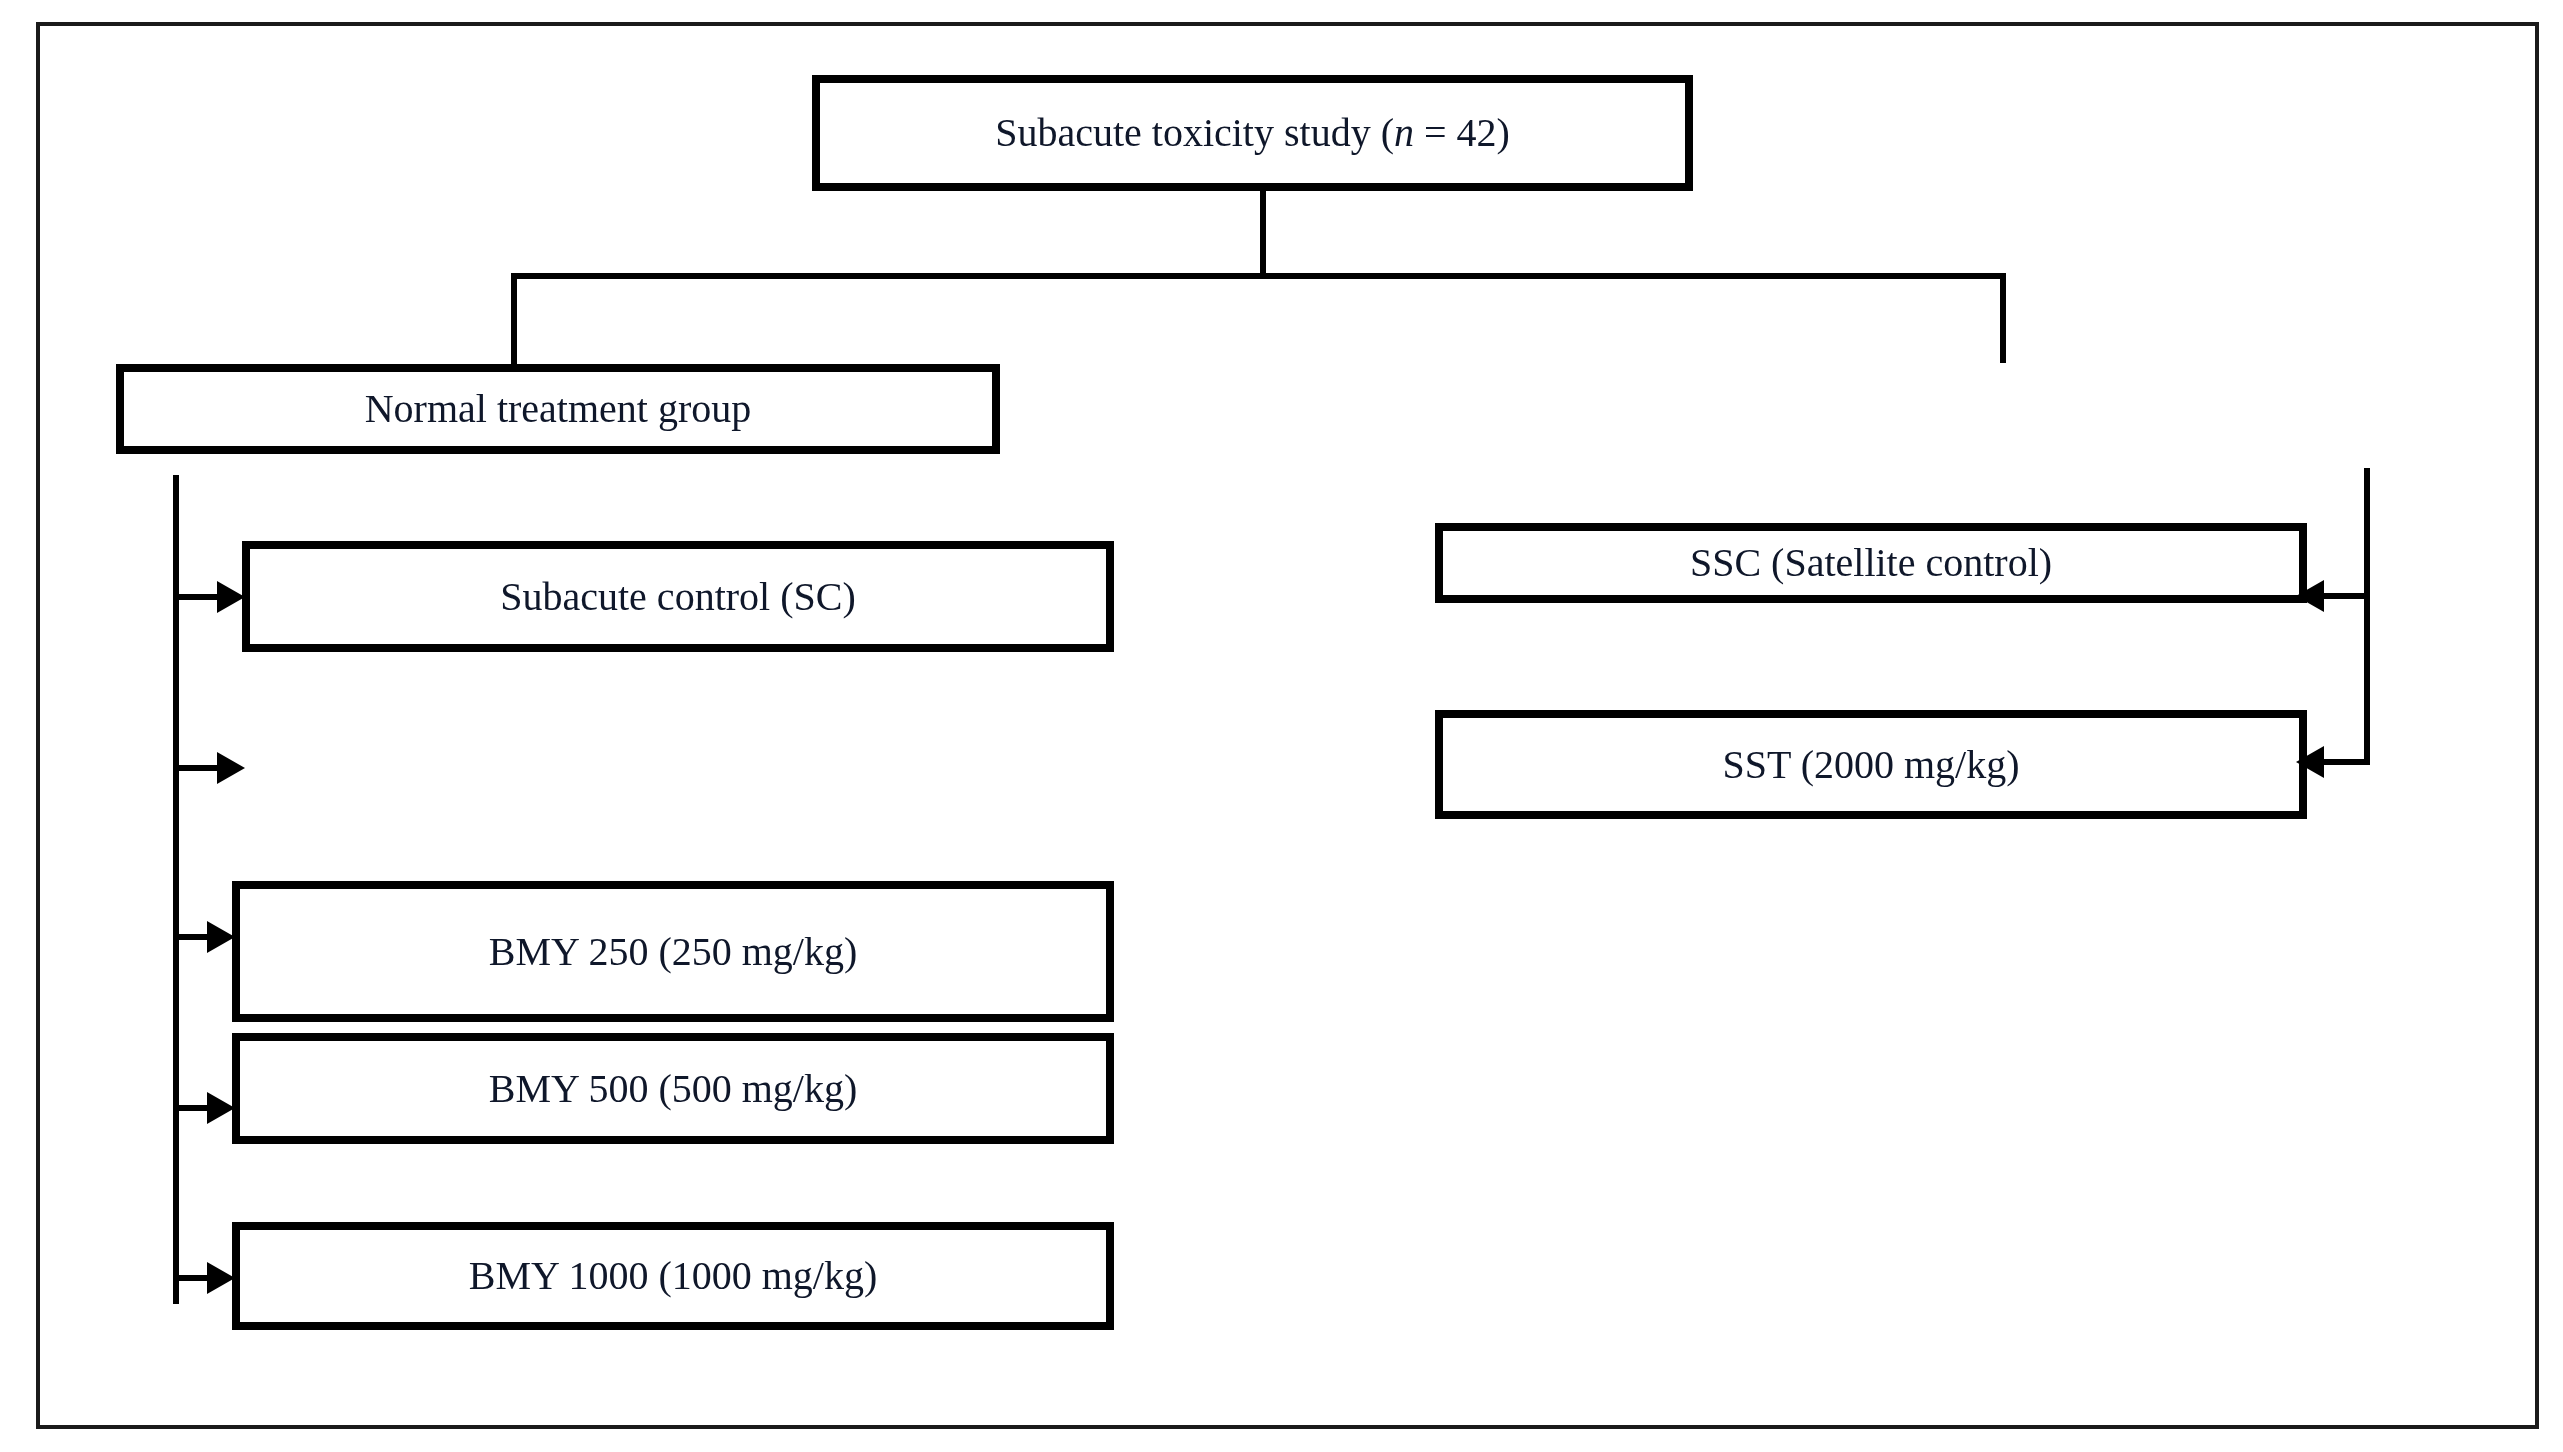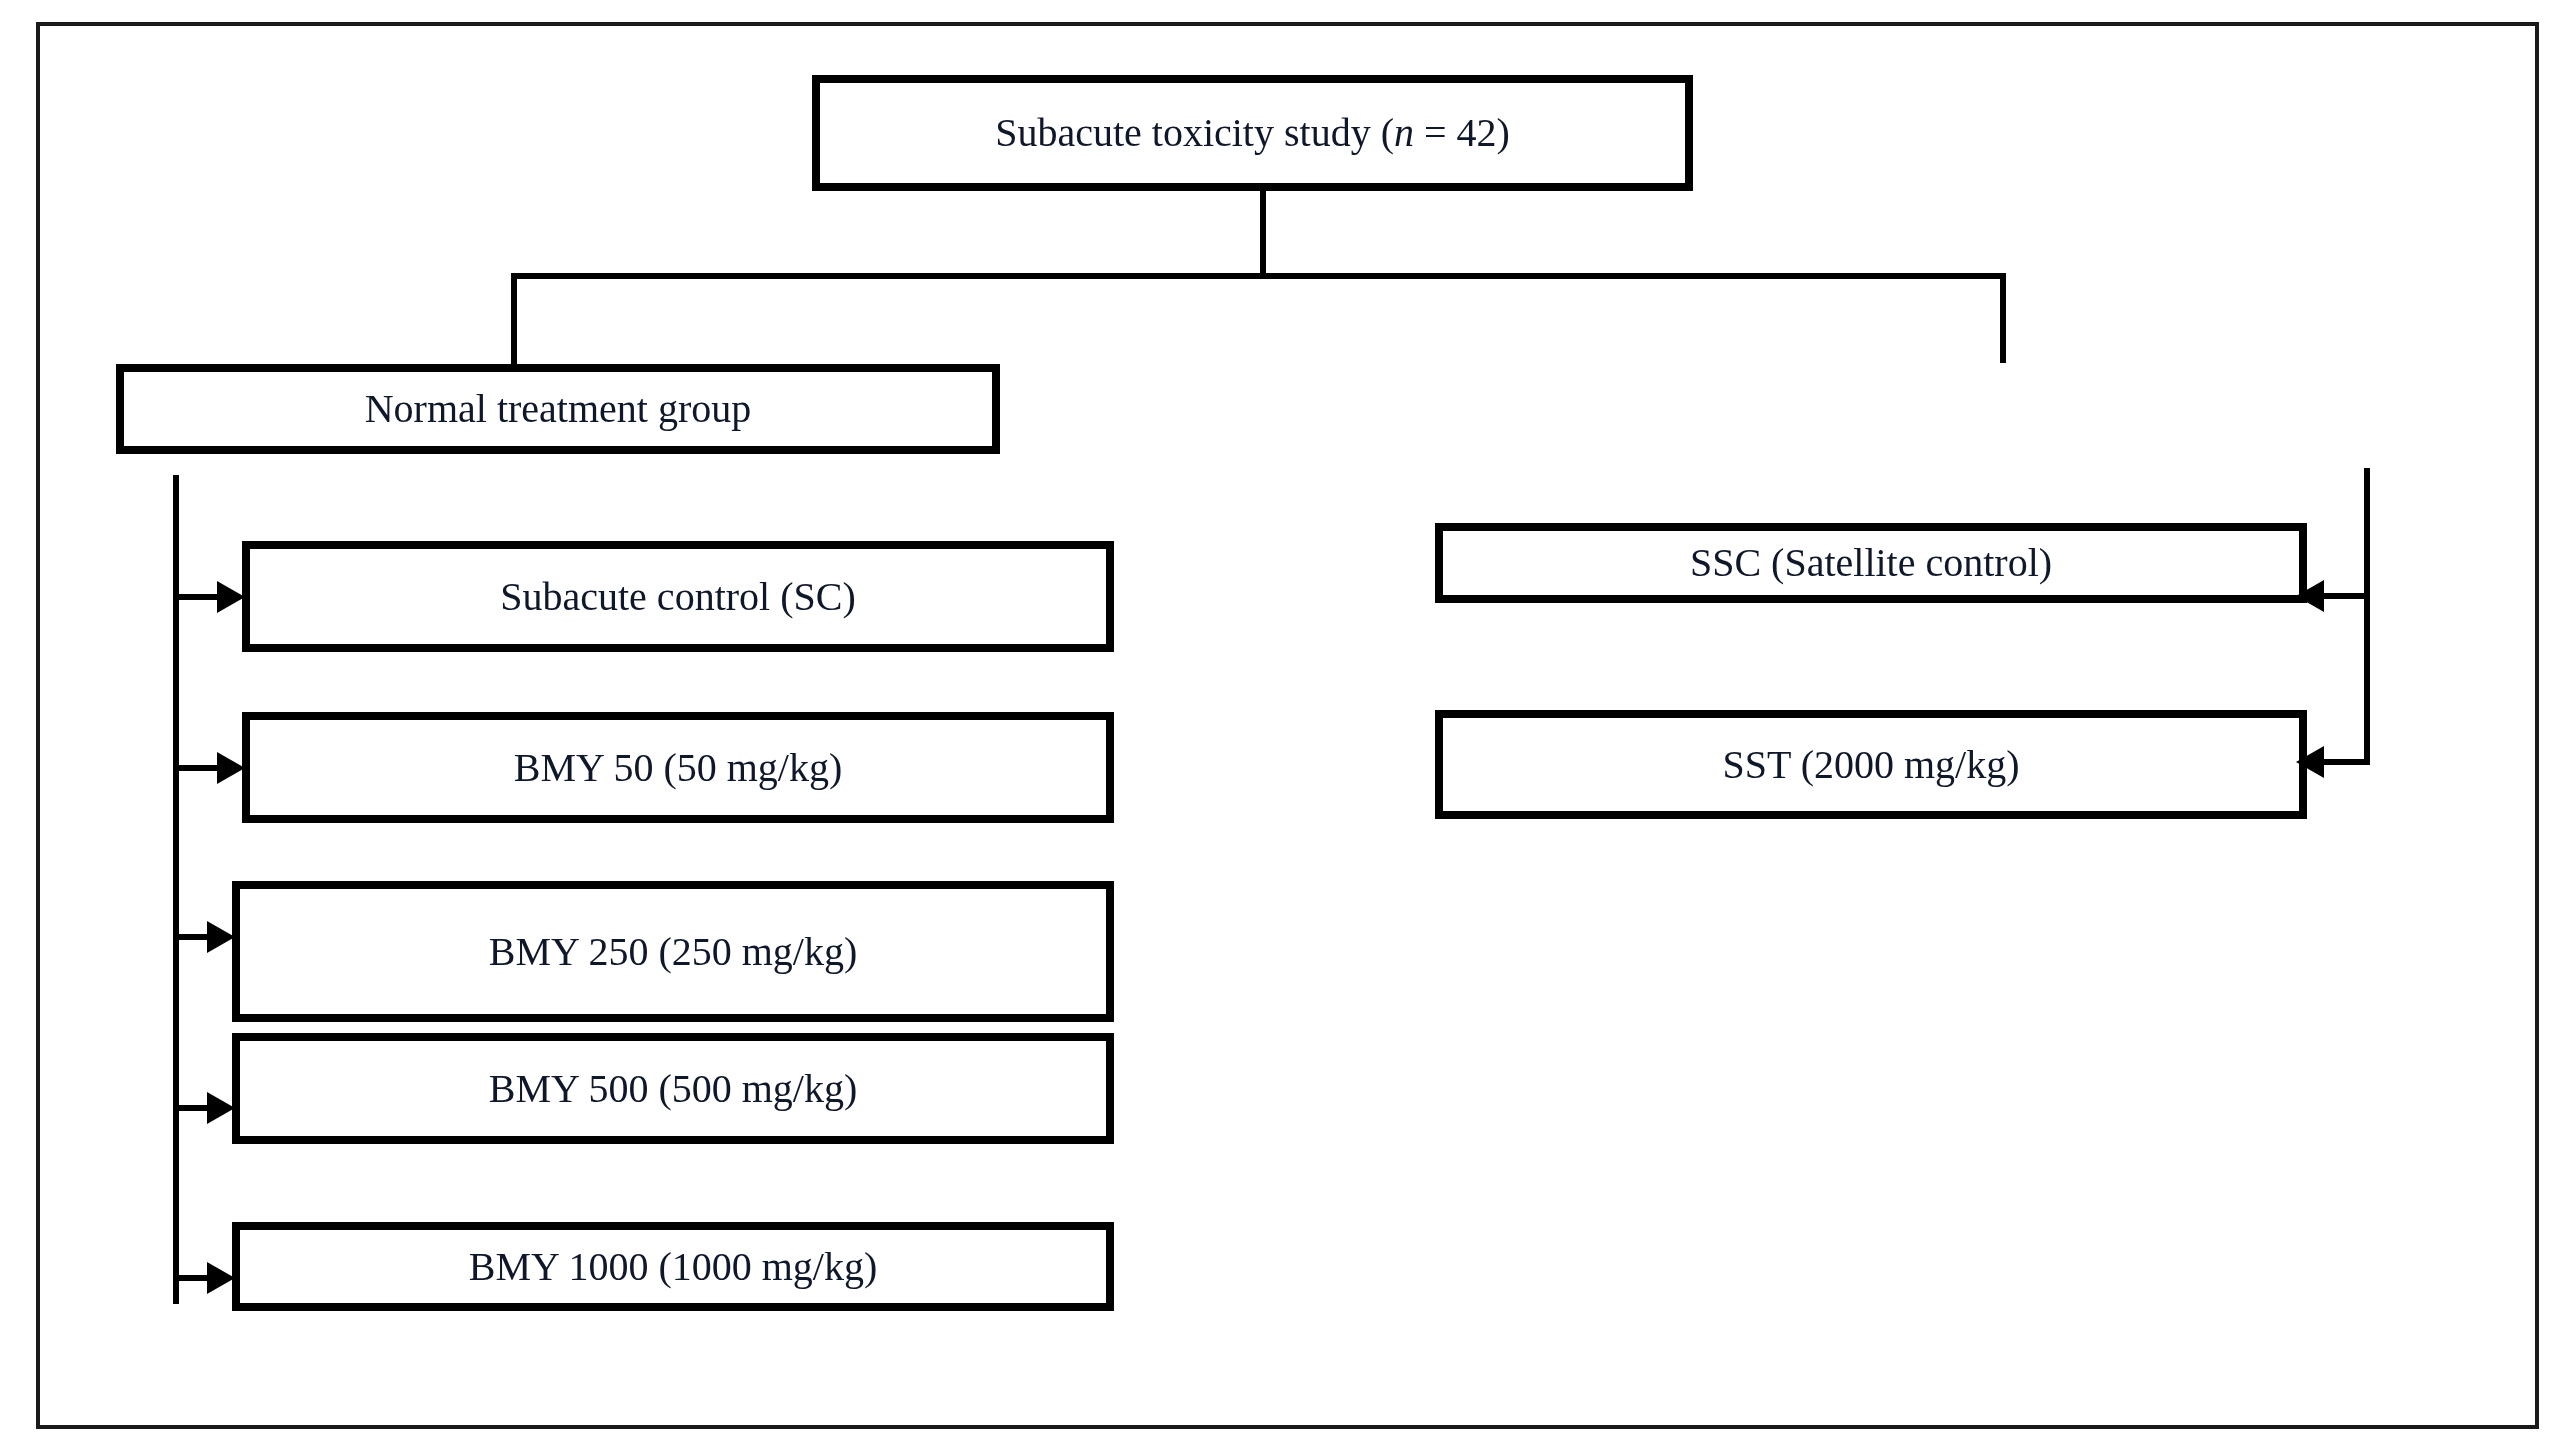--- a/index.html
+++ b/index.html
@@ -107,39 +107,36 @@
   </div>
 
   <div class="vline" style="left:173px; top:475px; height:829px;"></div>
 
   <div class="node leaf" style="left:242px; top:541px; width:872px; height:111px;">
     <span class="node-label">Subacute control (SC)</span>
   </div>
   <div class="hline" style="left:173px; top:594px; width:49px;"></div>
   <div class="arrow-right" style="left:217px; top:581px;"></div>
 
-  <div class="node leaf" style="left:242px; top:712px; width:872px; height:111px;">
-    <span class="node-label">BMY 50 (50 mg/kg)</span>
-  </div>
   <div class="hline" style="left:173px; top:765px; width:49px;"></div>
   <div class="arrow-right" style="left:217px; top:752px;"></div>
 
   <div class="node leaf" style="left:232px; top:881px; width:882px; height:141px;">
     <span class="node-label">BMY 250 (250 mg/kg)</span>
   </div>
   <div class="hline" style="left:173px; top:934px; width:41px;"></div>
   <div class="arrow-right" style="left:207px; top:921px;"></div>
 
   <div class="node leaf" style="left:232px; top:1033px; width:882px; height:111px;">
     <span class="node-label">BMY 500 (500 mg/kg)</span>
   </div>
   <div class="hline" style="left:173px; top:1105px; width:41px;"></div>
   <div class="arrow-right" style="left:207px; top:1092px;"></div>
 
-  <div class="node leaf" style="left:232px; top:1222px; width:882px; height:89px;">
+  <div class="node leaf" style="left:232px; top:1222px; width:882px; height:108px;">
     <span class="node-label">BMY 1000 (1000 mg/kg)</span>
   </div>
   <div class="hline" style="left:173px; top:1275px; width:41px;"></div>
   <div class="arrow-right" style="left:207px; top:1262px;"></div>
 
 
   <div class="vline" style="left:2364px; top:468px; height:297px;"></div>
 
   <div class="node leaf" style="left:1435px; top:523px; width:872px; height:80px;">
     <span class="node-label">SSC (Satellite control)</span>

